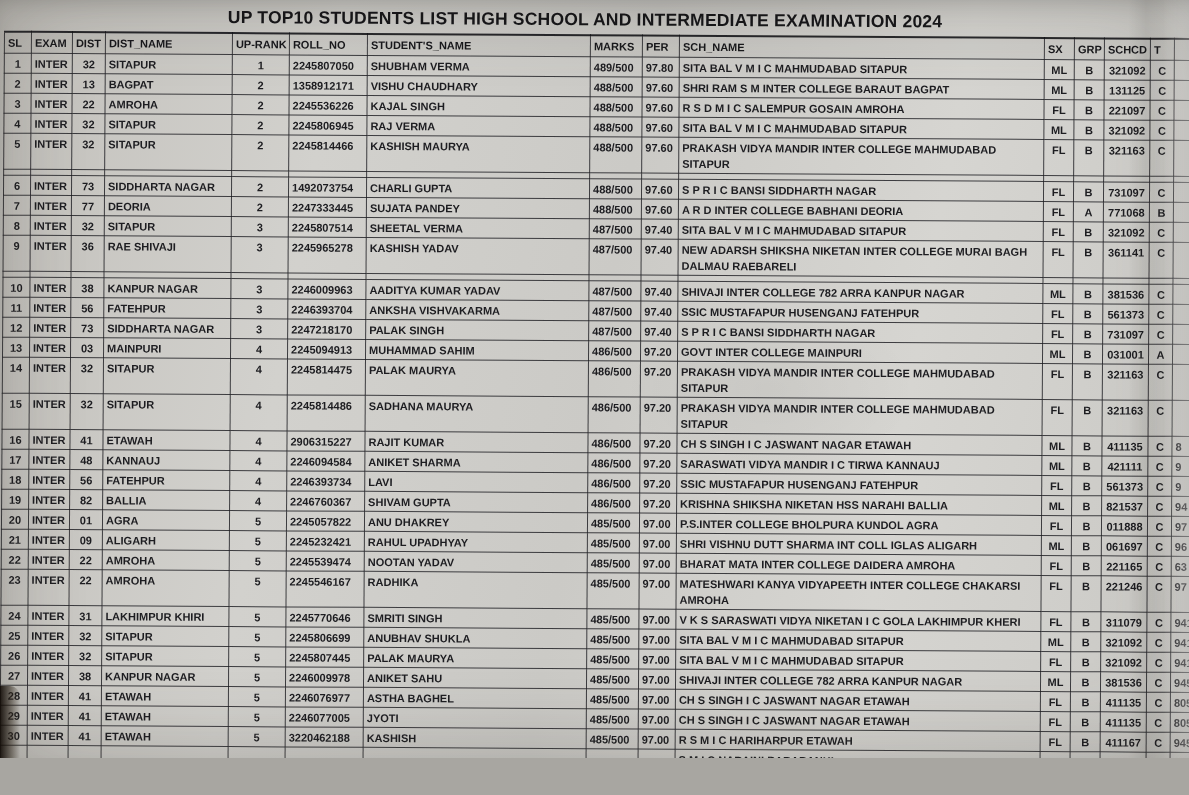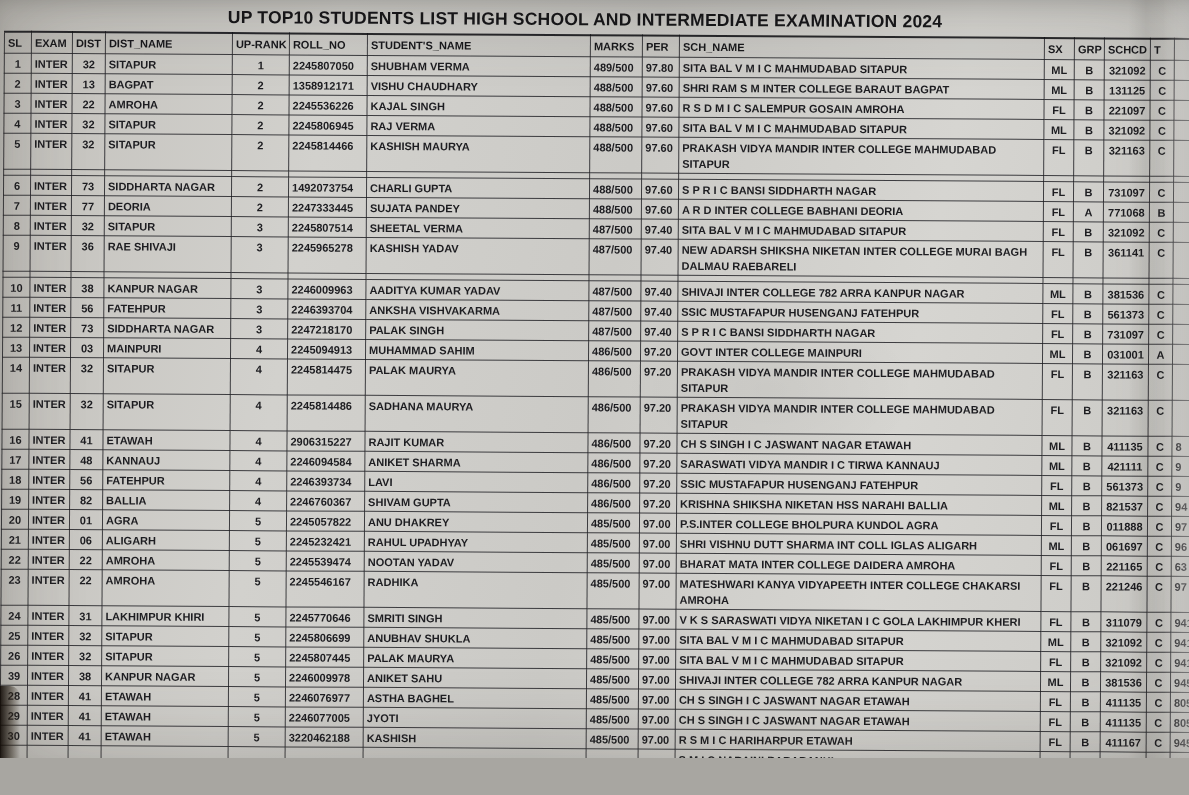--- a/index.html
+++ b/index.html
@@ -478,21 +478,21 @@
     <td>P.S.INTER COLLEGE BHOLPURA KUNDOL AGRA</td>
     <td>FL</td>
     <td>B</td>
     <td>011888</td>
     <td>C</td>
     <td>97</td>
   </tr>
           <tr>
     <td>21</td>
     <td>INTER</td>
-    <td>06</td>
+    <td>09</td>
     <td>ALIGARH</td>
     <td>5</td>
     <td>2245232421</td>
     <td>RAHUL UPADHYAY</td>
     <td>485/500</td>
     <td>97.00</td>
     <td>SHRI VISHNU DUTT SHARMA INT COLL IGLAS ALIGARH</td>
     <td>ML</td>
     <td>B</td>
     <td>061697</td>
@@ -579,21 +579,21 @@
     <td>485/500</td>
     <td>97.00</td>
     <td>SITA BAL V M I C MAHMUDABAD SITAPUR</td>
     <td>FL</td>
     <td>B</td>
     <td>321092</td>
     <td>C</td>
     <td>941</td>
   </tr>
           <tr>
-    <td>39</td>
+    <td>27</td>
     <td>INTER</td>
     <td>38</td>
     <td>KANPUR NAGAR</td>
     <td>5</td>
     <td>2246009978</td>
     <td>ANIKET SAHU</td>
     <td>485/500</td>
     <td>97.00</td>
     <td>SHIVAJI INTER COLLEGE 782 ARRA KANPUR NAGAR</td>
     <td>ML</td>

